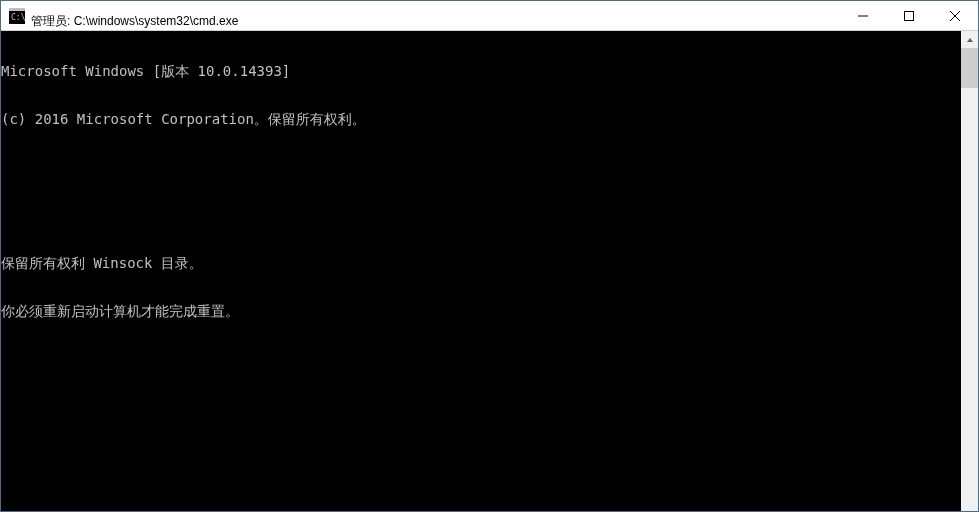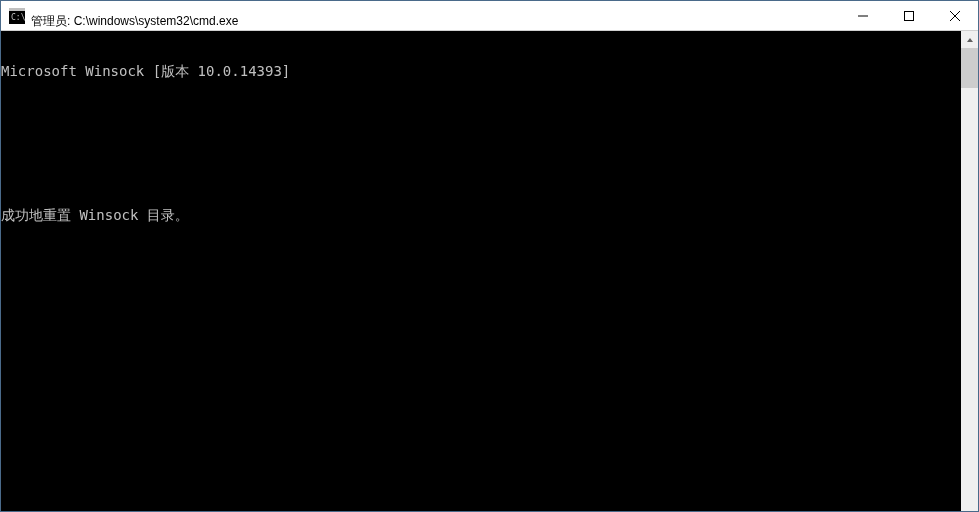--- a/index.html
+++ b/index.html
@@ -91,24 +91,26 @@
         <svg viewBox="0 0 10 10">
           <line x1="0" y1="0" x2="10" y2="10" stroke="#000" stroke-width="1"></line>
           <line x1="10" y1="0" x2="0" y2="10" stroke="#000" stroke-width="1"></line>
         </svg>
       </div>
     </div>
   </div>
 
   <div class="client">
     <div class="terminal">
-      <div class="line">Microsoft Winsock [版本 10.0.14393]</div>
+      <div class="line">Microsoft Windows [版本 10.0.14393]</div>
+      <div class="line">(c) 2016 Microsoft Corporation。保留所有权利。</div>
       <div class="line"></div>
       <div class="line"></div>
-      <div class="line">成功地重置 Winsock 目录。</div>
+      <div class="line">保留所有权利 Winsock 目录。</div>
+      <div class="line">你必须重新启动计算机才能完成重置。</div>
       <div class="line"></div>
       <div class="line"></div>
       
     </div>
     <div class="scrollbar">
       <div class="sb-btn">
         <svg viewBox="0 0 8 8">
             <polygon points="4,2 7,6 1,6" fill="#606060"></polygon>
           </svg>
       </div>

